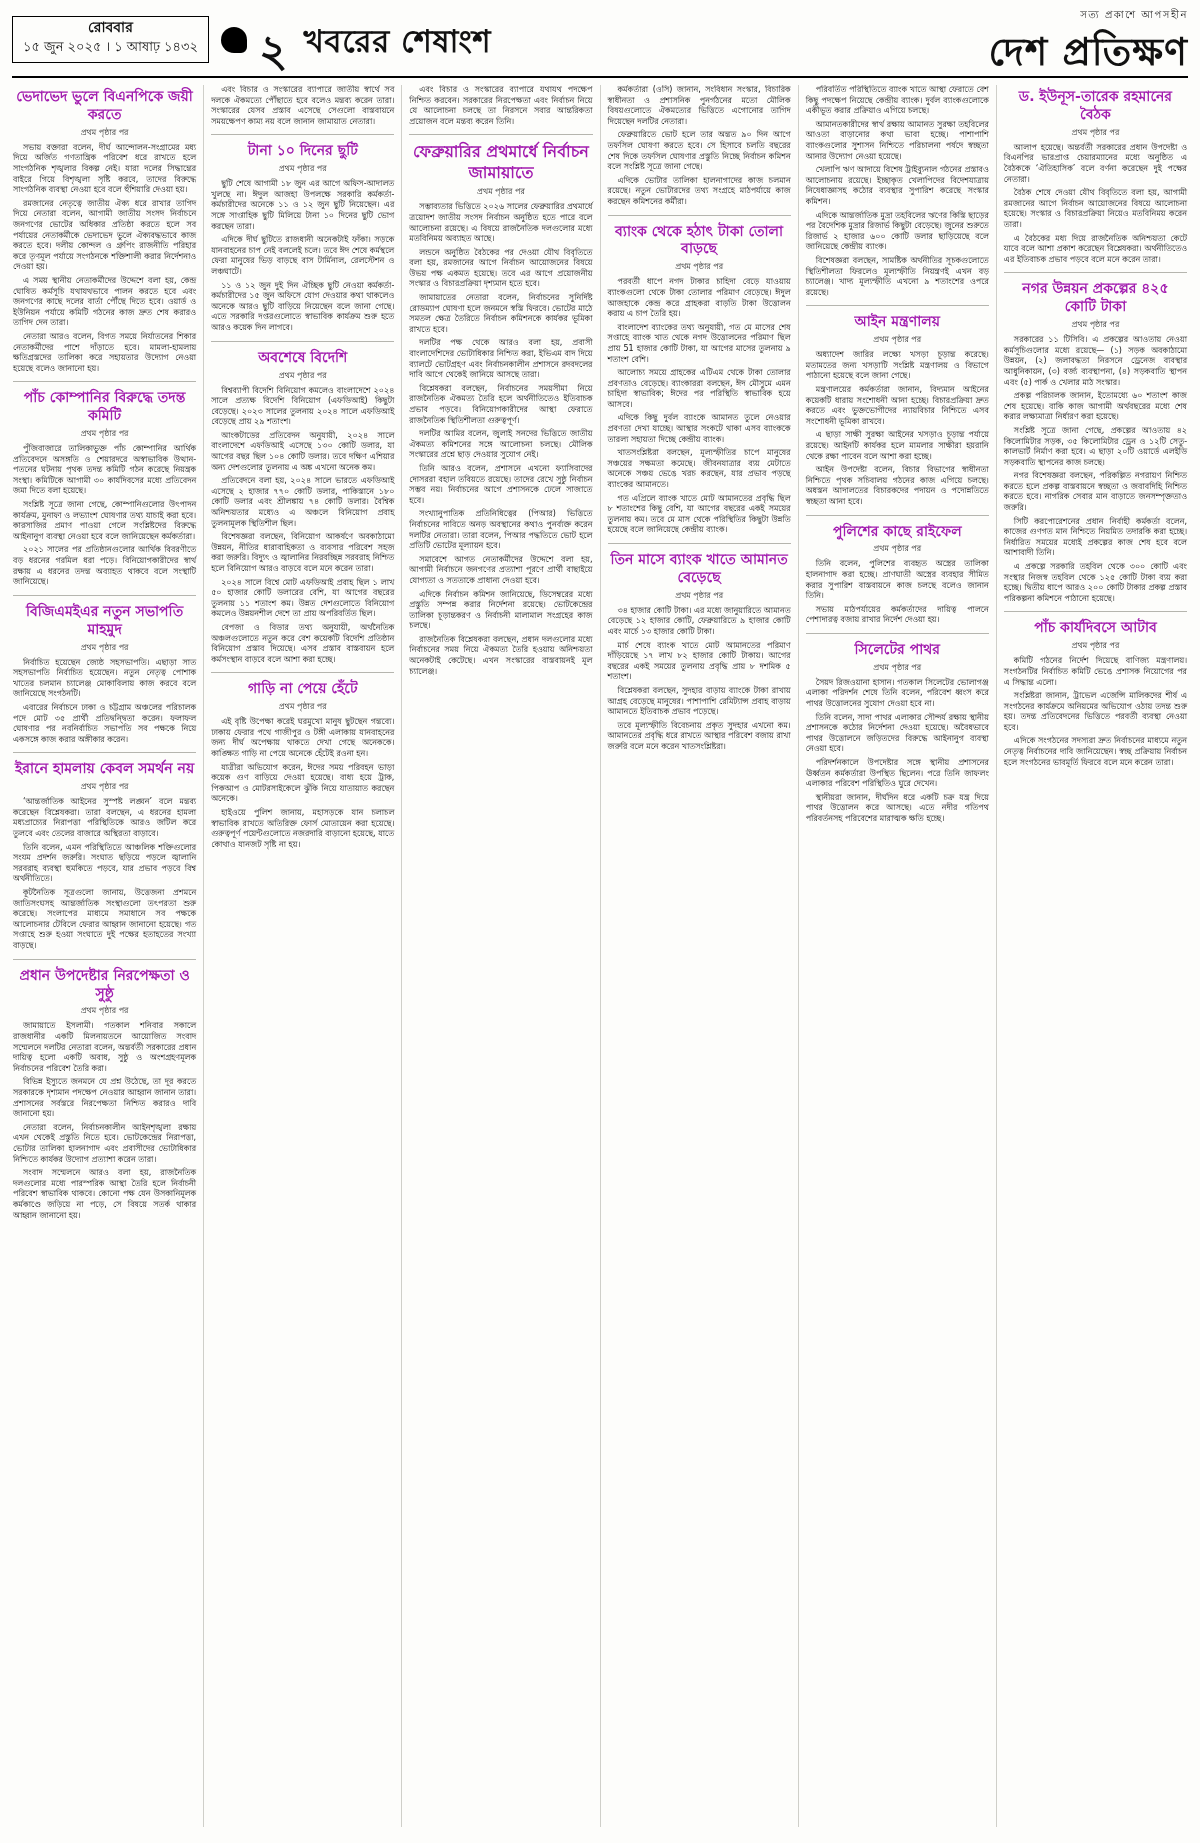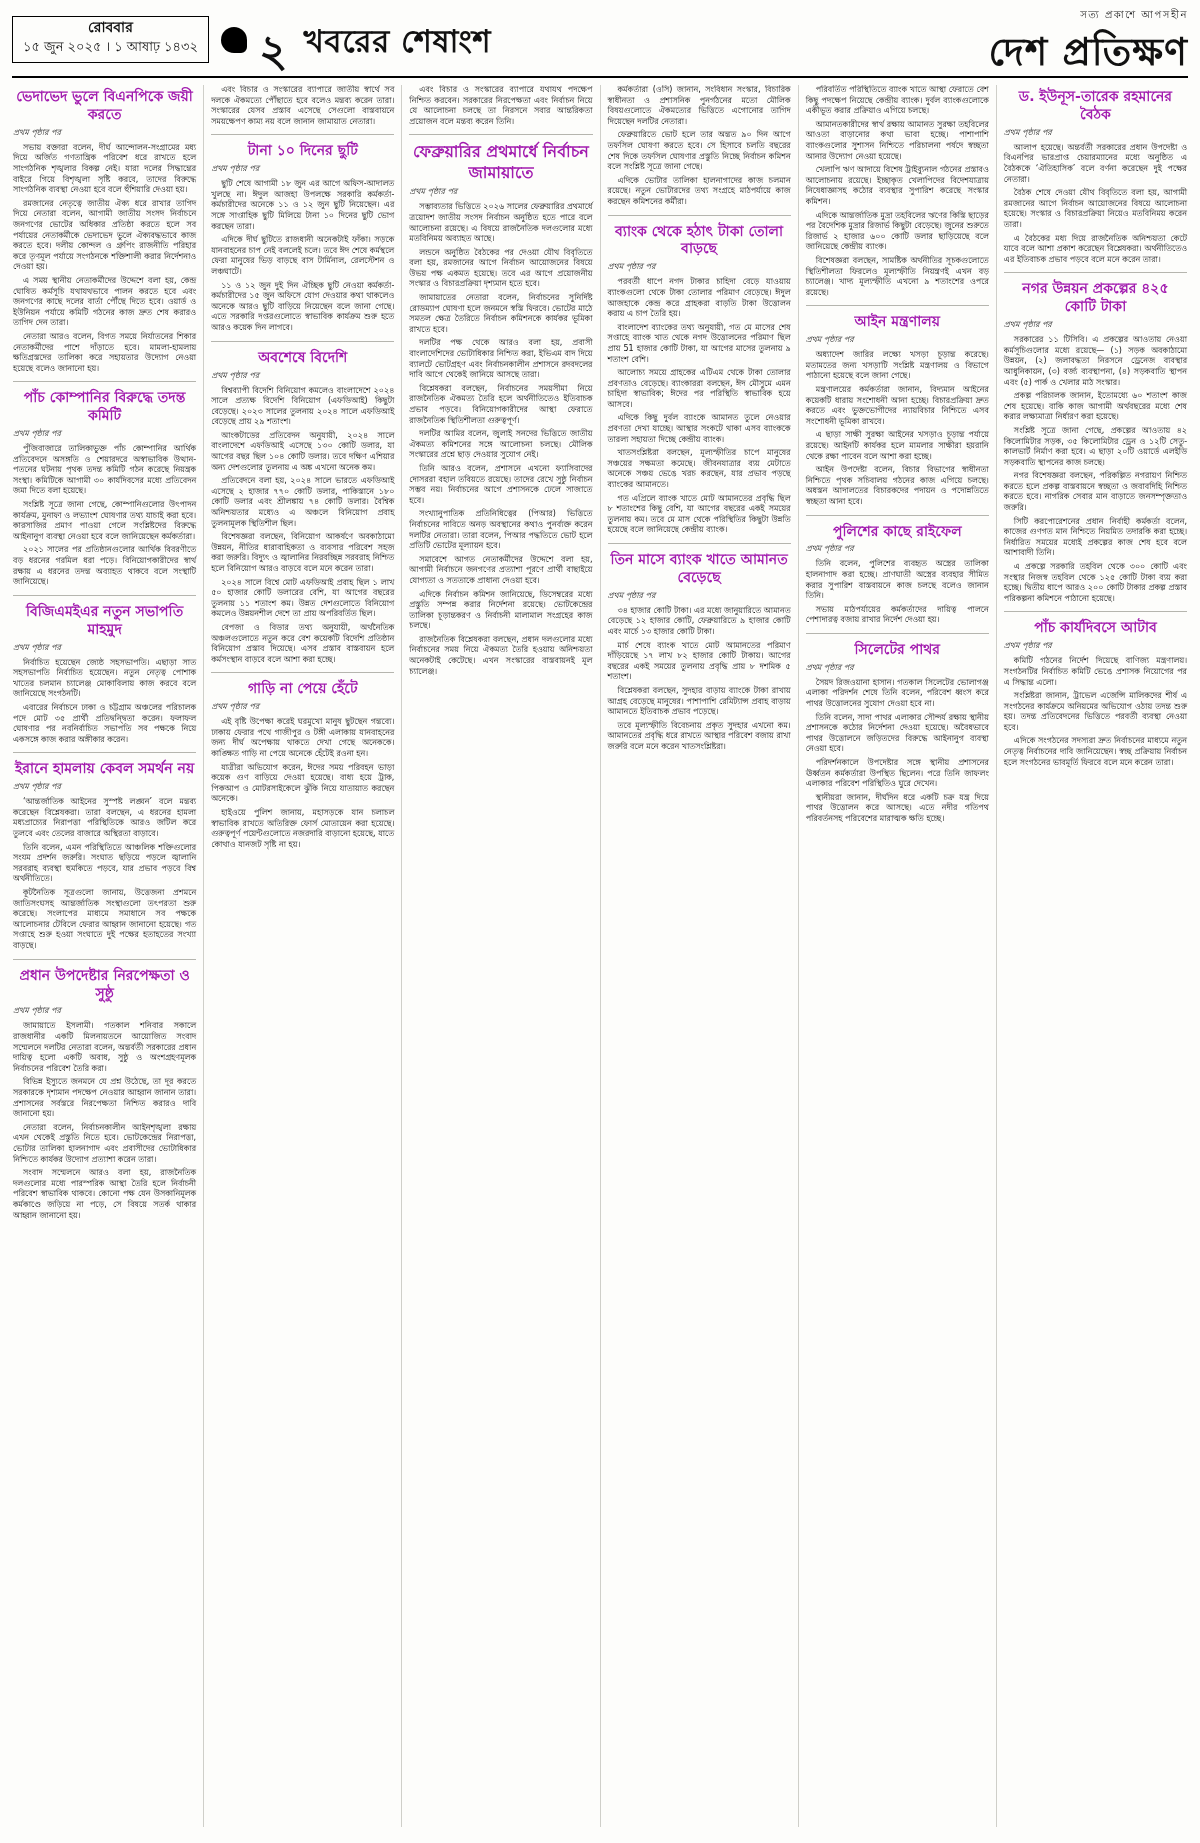--- a/index.html
+++ b/index.html
@@ -45,21 +45,21 @@
   .col:last-child{ border-right:none; padding-right:1px; }
   .article:not(:first-child){
     border-top:1px solid #b5b5ae; margin-top:7px; padding-top:4px;
   }
   .headline{
     font-size:14px; line-height:1.28; font-weight:bold; text-align:center;
     margin:3px 1px 2px; color:#a21caf;
   }
   .headline.lg{ font-size:16px; }
   .continued{
-    font-size:8px; text-align:left; margin:0 0 4px; color:#222;font-style:italic;
+    font-size:8px; text-align:center; margin:0 0 4px; color:#222;
   }
   .para{
     font-size:8px; line-height:10.6px; text-align:justify; margin:0 0 3px;
     text-indent:10px; word-break:break-word;
   }
 </style>
 </head>
 <body>
 
 <div class="page">

